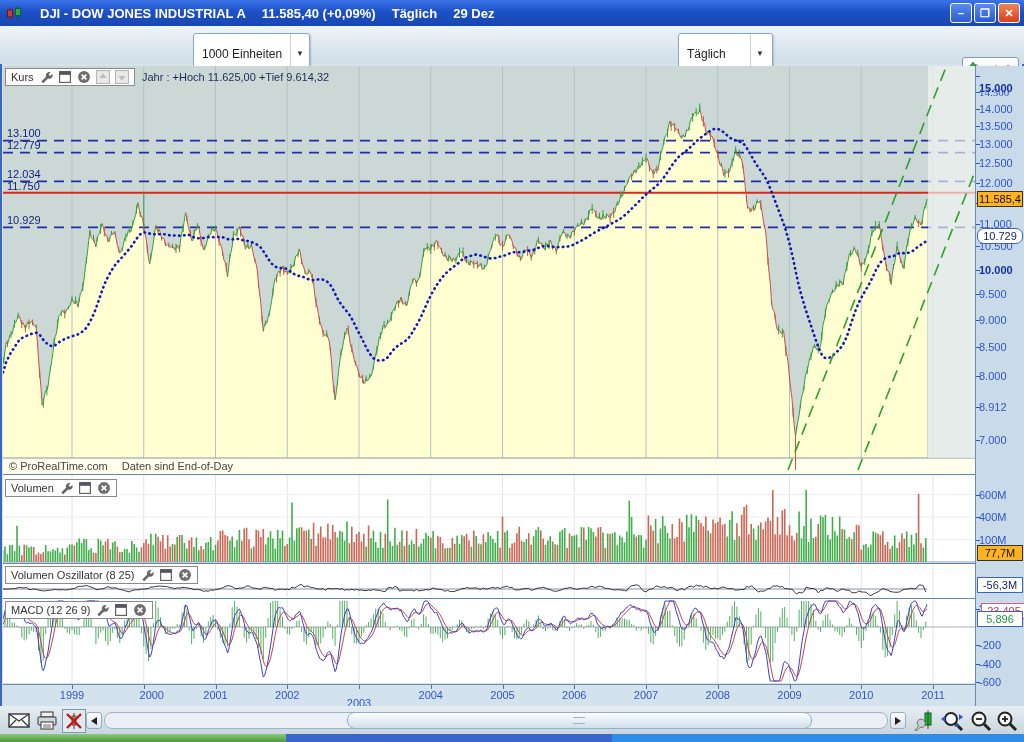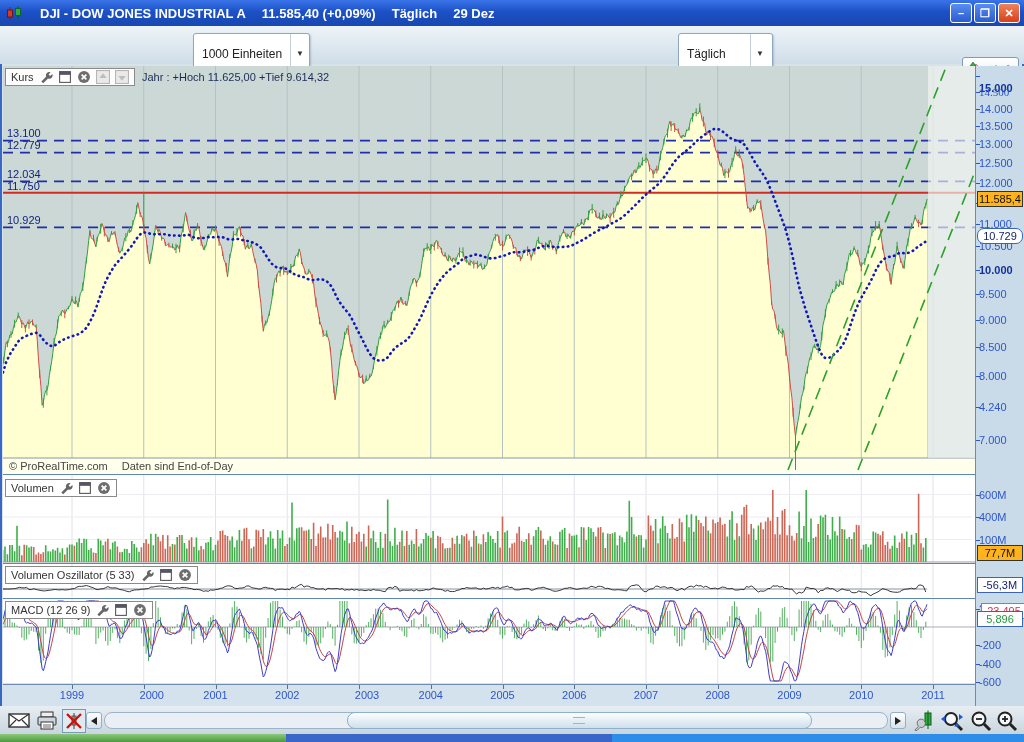--- a/index.html
+++ b/index.html
@@ -262,21 +262,21 @@
         <rect x="1.5" y="1.5" width="10" height="10" fill="#fff" stroke="#555"></rect>
         <rect x="1.5" y="1.5" width="10" height="3" fill="#556"></rect>
       </svg></span>
   <span class="hicon"><svg viewBox="0 0 13 13">
         <circle cx="6.5" cy="6.5" r="5.5" fill="#6e6e6e"></circle>
         <path d="M4.3,4.3L8.7,8.7M8.7,4.3L4.3,8.7" stroke="#fff" stroke-width="1.6"></path>
       </svg></span>
 </div>
 
 <div class="phead" style="left:5px;top:566px">
-  <span>Volumen Oszillator (5 33)</span>
+  <span>Volumen Oszillator (8 25)</span>
   <span class="hicon"><svg viewBox="0 0 13 13">
         <path d="M10.8,2.2a3,3 0 0,0 -4.1,3.9L2.2,10.6l1.7,1.7 4.5-4.5a3,3 0 0,0 3.9-4.1L10.4,5.6 8.9,4.1Z" fill="#666"></path>
       </svg></span>
   <span class="hicon"><svg viewBox="0 0 13 13">
         <rect x="1.5" y="1.5" width="10" height="10" fill="#fff" stroke="#555"></rect>
         <rect x="1.5" y="1.5" width="10" height="3" fill="#556"></rect>
       </svg></span>
   <span class="hicon"><svg viewBox="0 0 13 13">
         <circle cx="6.5" cy="6.5" r="5.5" fill="#6e6e6e"></circle>
         <path d="M4.3,4.3L8.7,8.7M8.7,4.3L4.3,8.7" stroke="#fff" stroke-width="1.6"></path>
@@ -334,21 +334,21 @@
     <div class="atick bold" style="top: 197.812px;">10.000</div>
     <div class="atickmark" style="top: 203.812px;"></div>
     <div class="atick" style="top: 222.331px;">9.500</div>
     <div class="atickmark" style="top: 228.331px;"></div>
     <div class="atick" style="top: 248.175px;">9.000</div>
     <div class="atickmark" style="top: 254.175px;"></div>
     <div class="atick" style="top: 275.496px;">8.500</div>
     <div class="atickmark" style="top: 281.496px;"></div>
     <div class="atick" style="top: 304.475px;">8.000</div>
     <div class="atickmark" style="top: 310.475px;"></div>
-    <div class="atick" style="top: 335.324px;">4.240</div>
+    <div class="atick" style="top: 335.324px;">8.912</div>
     <div class="atickmark" style="top: 341.324px;"></div>
     <div class="atick" style="top: 368.303px;">7.000</div>
     <div class="atickmark" style="top: 374.303px;"></div>
     <div class="atick" style="top: 422.5px;">600M</div>
     <div class="atickmark" style="top: 428.5px;"></div>
     <div class="atick" style="top: 445px;">400M</div>
     <div class="atickmark" style="top: 451px;"></div>
     <div class="atick" style="top: 467.5px;">100M</div>
     <div class="atickmark" style="top: 473.5px;"></div>
     <div class="atick" style="top: 536.7px;">200</div>
@@ -363,21 +363,21 @@
 
 <div class="xaxis" id="xaxis">
     <div class="xyear" style="left: 69px;">1999</div>
     <div class="xtick" style="left: 69px;"></div>
     <div class="xyear" style="left: 140.75px; margin-left: 8px;">2000</div>
     <div class="xtick" style="left: 140.75px;"></div>
     <div class="xyear" style="left: 212.5px;">2001</div>
     <div class="xtick" style="left: 212.5px;"></div>
     <div class="xyear" style="left: 284.25px;">2002</div>
     <div class="xtick" style="left: 284.25px;"></div>
-    <div class="xyear" style="left: 364px;">2003</div>
+    <div class="xyear" style="left: 356px; margin-top: 8px;">2003</div>
     <div class="xtick" style="left: 356px;"></div>
     <div class="xyear" style="left: 427.75px;">2004</div>
     <div class="xtick" style="left: 427.75px;"></div>
     <div class="xyear" style="left: 499.5px;">2005</div>
     <div class="xtick" style="left: 499.5px;"></div>
     <div class="xyear" style="left: 571.25px;">2006</div>
     <div class="xtick" style="left: 571.25px;"></div>
     <div class="xyear" style="left: 643px;">2007</div>
     <div class="xtick" style="left: 643px;"></div>
     <div class="xyear" style="left: 714.75px;">2008</div>

